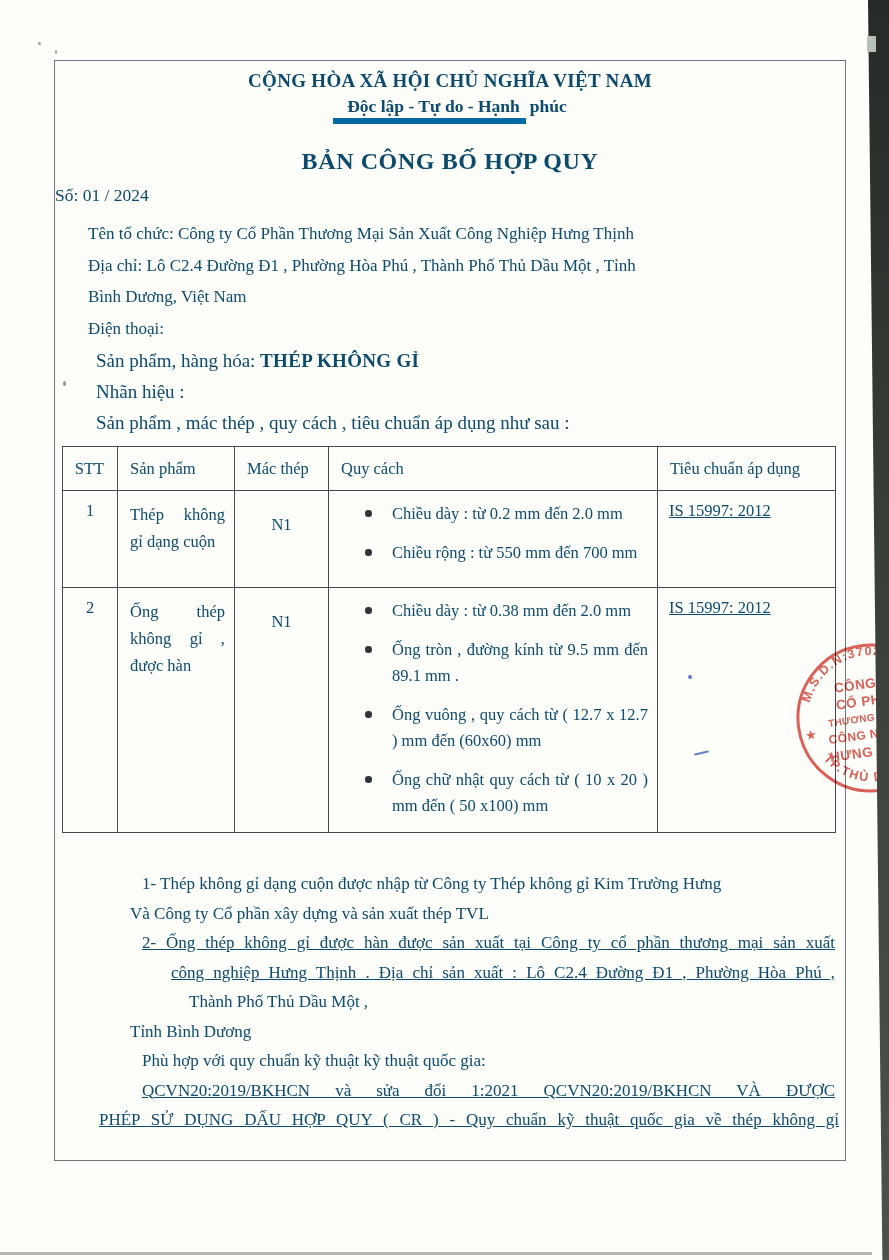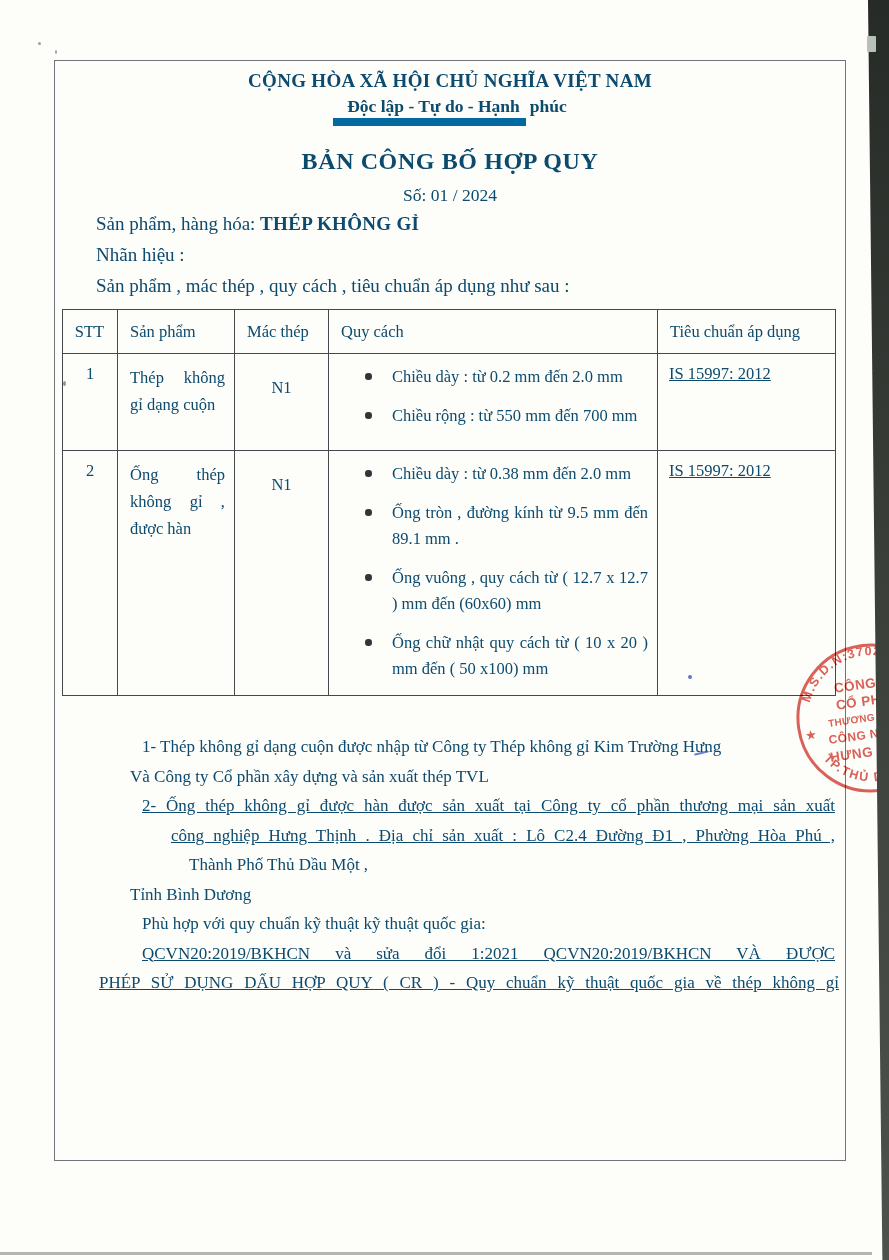--- a/index.html
+++ b/index.html
@@ -10,24 +10,24 @@
     color:#0c4a6e;
   }
   
   .frame{
     position:absolute;left:54px;top:60px;width:792px;height:1101px;
     border:1.5px solid #70757a;box-sizing:border-box;
     padding-top:8px;z-index:1;
   }
   .nation{ text-align:center;font-weight:700;font-size:19px;line-height:23px;letter-spacing:.3px; }
   .motto{ text-align:center;font-weight:700;font-size:17.5px;line-height:24px;margin-top:2px; }
-  .motto-underline{ border-bottom:8px solid #0369a1;padding:0 6px 2px 14px; }
+  .motto-underline{ border-bottom:6px solid #0369a1;padding:0 6px 2px 14px; }
   .motto-tail{ margin-left:4px; }
   .title{ text-align:center;font-weight:700;font-size:24px;line-height:28px;margin-top:29px;letter-spacing:.6px; }
-  .doc-number{ text-align:center;font-size:17.5px;line-height:24px;margin-top:8px; }
+  .doc-number{ font-size:17.5px;line-height:24px;margin-top:8px; }
 
   .org{ margin:11px 26px 0 33px;font-size:17px;line-height:31.5px; }
   .product{ margin:1px 26px 0 41px;font-size:19px;line-height:31px; }
   .product b{ font-weight:700;letter-spacing:.3px; }
 
   table.spec-table{
     border-collapse:collapse;margin:8px 0 0 7px;table-layout:fixed;
     width:773px;font-size:16.5px;
   }
   .spec-table th,.spec-table td{ border:1px solid #45494d;vertical-align:top;box-sizing:border-box; }
@@ -80,20 +80,26 @@
 
     <div class="nation">CỘNG HÒA XÃ HỘI CHỦ NGHĨA VIỆT NAM</div>
 
     <div class="motto">
       <span class="motto-underline">Độc lập - Tự do - Hạnh</span><span class="motto-tail">phúc</span>
     </div>
 
     <div class="title">BẢN CÔNG BỐ HỢP QUY</div>
     <div class="doc-number">Số: 01 / 2024</div>
 
+    <div class="org">
+      <div>Tên tổ chức: Công ty Cổ Phần Thương Mại Sản Xuất Công Nghiệp Hưng Thịnh</div>
+      <div>Địa chỉ: Lô C2.4 Đường Đ1 , Phường Hòa Phú , Thành Phố Thủ Dầu Một , Tỉnh</div>
+      <div>Bình Dương, Việt Nam</div>
+      <div>Điện thoại:</div>
+    </div>
 
     <div class="product">
       <div><span>Sản phẩm, hàng hóa:</span> <b>THÉP KHÔNG GỈ</b></div>
       <div>Nhãn hiệu :</div>
       <div>Sản phẩm , mác thép , quy cách , tiêu chuẩn áp dụng như sau :</div>
     </div>
 
     <table class="spec-table">
       <colgroup>
         <col style="width:55px">

